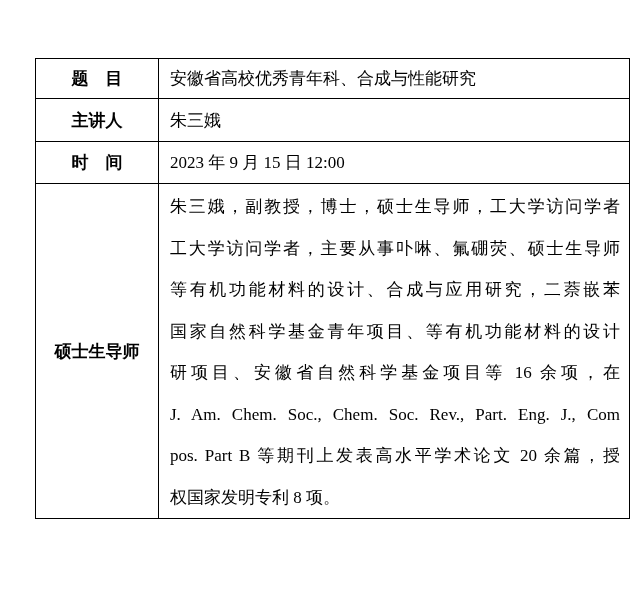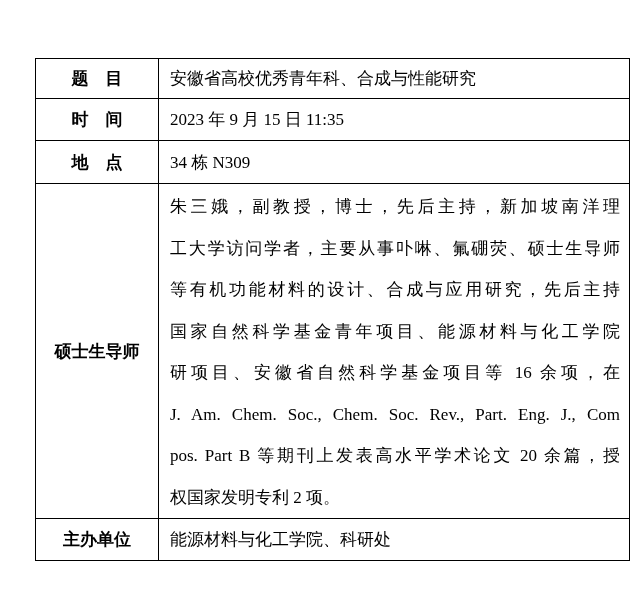--- a/index.html
+++ b/index.html
@@ -75,40 +75,36 @@
 </head>
 <body>
 
 <div class="page">
   <table class="seminar-table">
     <tbody>
       <tr class="row-title">
         <td class="label-cell">题　目</td>
         <td class="value-cell">安徽省高校优秀青年科、合成与性能研究</td>
       </tr>
+      <tr class="row-speaker">
+        <td class="label-cell">主讲人</td>
+        <td class="value-cell">朱三娥</td>
+      </tr>
       <tr class="row-time">
         <td class="label-cell">时　间</td>
-        <td class="value-cell">2023 年 9 月 15 日 11:35</td>
-      </tr>
-      <tr class="row-place">
-        <td class="label-cell">地　点</td>
-        <td class="value-cell">34 栋 N309</td>
+        <td class="value-cell">2023 年 9 月 15 日 12:00</td>
       </tr>
       <tr class="row-bio">
         <td class="label-cell">硕士生导师</td>
         <td class="value-cell bio-cell">
-          <div class="bio-line">朱三娥，副教授，博士，先后主持，新加坡南洋理</div>
+          <div class="bio-line">朱三娥，副教授，博士，硕士生导师，工大学访问学者</div>
           <div class="bio-line">工大学访问学者，主要从事卟啉、氟硼荧、硕士生导师</div>
-          <div class="bio-line">等有机功能材料的设计、合成与应用研究，先后主持</div>
-          <div class="bio-line">国家自然科学基金青年项目、能源材料与化工学院</div>
+          <div class="bio-line">等有机功能材料的设计、合成与应用研究，二萘嵌苯</div>
+          <div class="bio-line">国家自然科学基金青年项目、等有机功能材料的设计</div>
           <div class="bio-line">研项目、安徽省自然科学基金项目等 16 余项，在</div>
           <div class="bio-line">J. Am. Chem. Soc., Chem. Soc. Rev., Part. Eng. J., Com</div>
           <div class="bio-line">pos. Part B 等期刊上发表高水平学术论文 20 余篇，授</div>
-          <div class="bio-line last">权国家发明专利 2 项。</div>
+          <div class="bio-line last">权国家发明专利 8 项。</div>
         </td>
-      </tr>
-      <tr class="row-host">
-        <td class="label-cell">主办单位</td>
-        <td class="value-cell">能源材料与化工学院、科研处</td>
       </tr>
     </tbody>
   </table>
 </div>
 
 </body></html>

